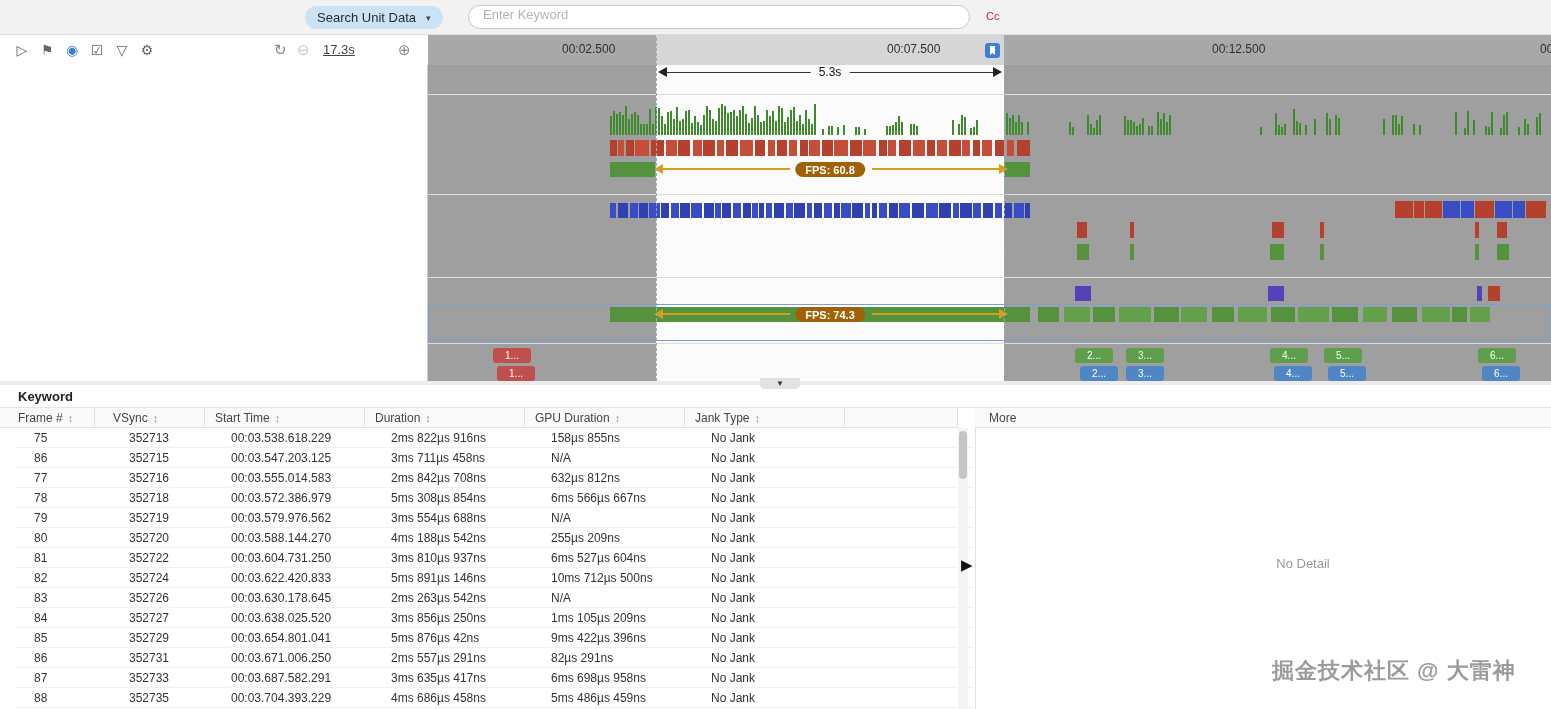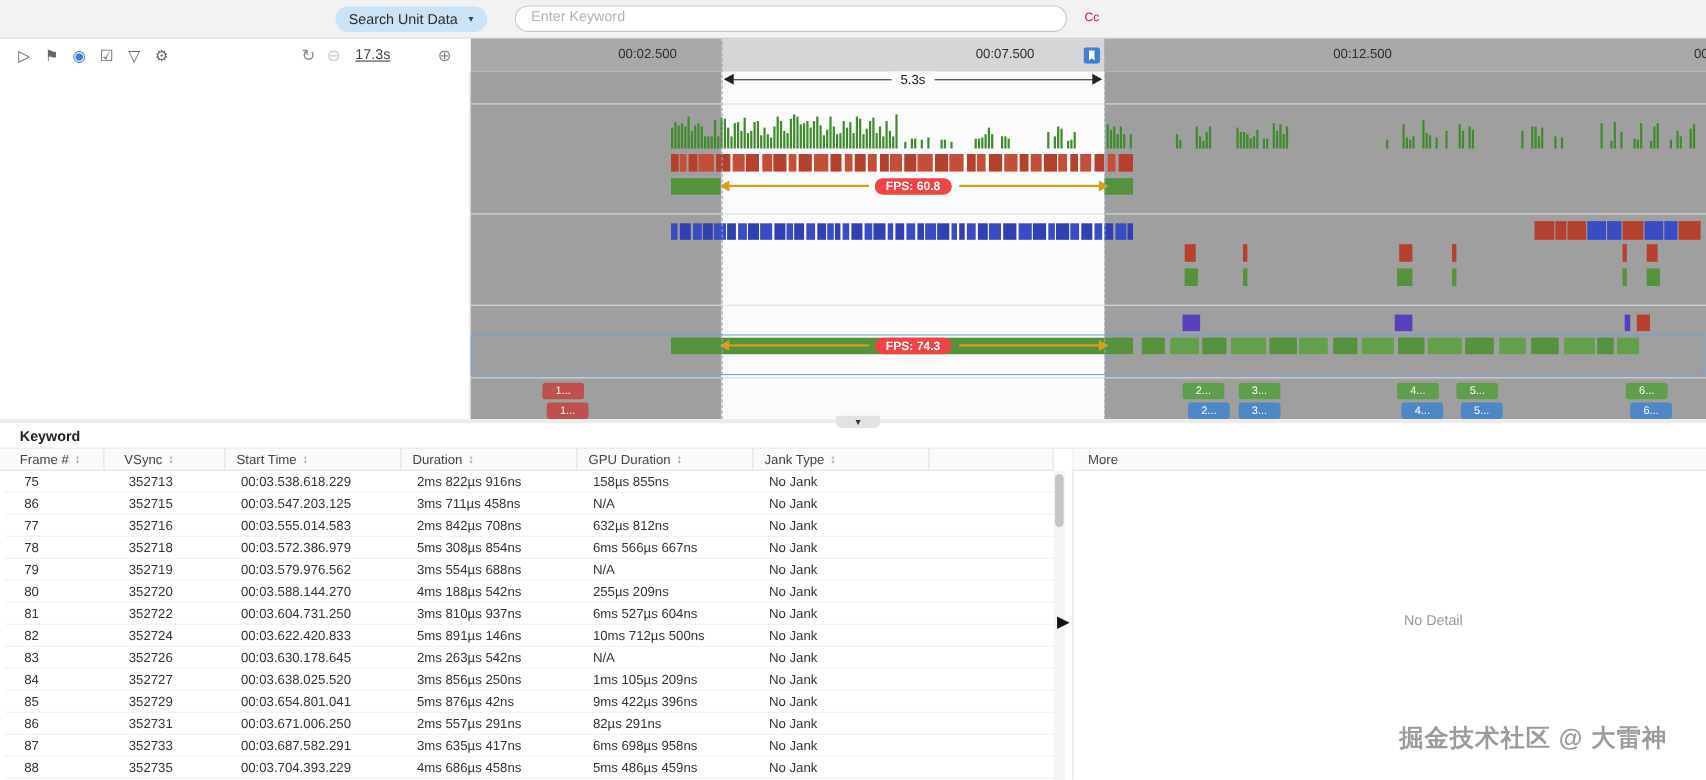--- a/index.html
+++ b/index.html
@@ -60,36 +60,36 @@
   .rs-outline{left:428px;top:304px;width:1122px;height:37px;border:1px solid #7aa0d4;box-sizing:border-box;z-index:6;}
 
   
   #bars{left:0;top:0;width:1551px;height:709px;z-index:5;pointer-events:none;}
   .bar{position:absolute;}
   .anim-badge{position:absolute;width:38px;height:15px;border-radius:3px;color:#fff;font-size:10px;
               display:flex;align-items:center;justify-content:center;z-index:6;}
   .fps-arrow{position:absolute;height:2px;background:#d4a017;z-index:7;}
   .fps-ah{position:absolute;width:0;height:0;border-top:5px solid transparent;border-bottom:5px solid transparent;z-index:7;}
   .fps-pill{position:absolute;transform:translateX(-50%);height:15px;padding:0 10px;border-radius:8px;
-            background:#ef4444;color:#fff;font-size:11px;font-weight:bold;display:flex;align-items:center;z-index:8;}
+            background:#a16207;color:#fff;font-size:11px;font-weight:bold;display:flex;align-items:center;z-index:8;}
 
   
   .splitter{left:0;top:381px;width:1551px;height:4px;background:#ececec;}
   .collapse-tab{left:760px;top:378px;width:40px;height:11px;background:#e2e2e2;border-radius:0 0 5px 5px;
                 display:flex;align-items:center;justify-content:center;font-size:8px;color:#333;cursor:pointer;z-index:9;}
   .details-title{left:0;top:385px;width:1551px;height:23px;background:#fff;border-bottom:1px solid #e6e6e6;
                  box-sizing:border-box;display:flex;align-items:center;padding-left:18px;font-size:13px;font-weight:bold;color:#222;}
   .thead{left:0;top:408px;width:958px;height:20px;display:grid;
          grid-template-columns:95px 110px 160px 160px 160px 160px 113px;background:#fafafa;border-bottom:1px solid #e2e2e2;box-sizing:border-box;}
   .thead .th{display:flex;align-items:center;gap:5px;padding-left:10px;font-size:12px;color:#444;
              border-right:1px solid #e2e2e2;box-sizing:border-box;cursor:pointer;overflow:hidden;white-space:nowrap;}
   .thead .th:first-child{padding-left:18px;}
   .thead .th:nth-child(2){padding-left:18px;}
   .thead .th .sort{color:#999;font-size:11px;}
-  .tbody{left:4px;top:428px;width:958px;height:281px;overflow:hidden;}
+  .tbody{left:16px;top:428px;width:958px;height:281px;overflow:hidden;}
   .trow{display:grid;grid-template-columns:95px 110px 160px 160px 160px 160px 113px;height:20px;align-items:center;
         border-bottom:1px solid #f0f0f0;box-sizing:border-box;cursor:default;}
   .trow div{padding-left:10px;font-size:12px;color:#333;white-space:nowrap;overflow:hidden;}
   .trow div:first-child{padding-left:18px;}
   .trow div:nth-child(2){padding-left:18px;}
 
   .vscroll{left:958px;top:428px;width:10px;height:281px;background:#f4f4f4;}
   .vthumb{left:959px;top:431px;width:8px;height:48px;background:#c5c5c5;border-radius:4px;cursor:pointer;}
   .expand-arrow{left:961px;top:556px;font-size:15px;color:#111;cursor:pointer;z-index:9;}
 

